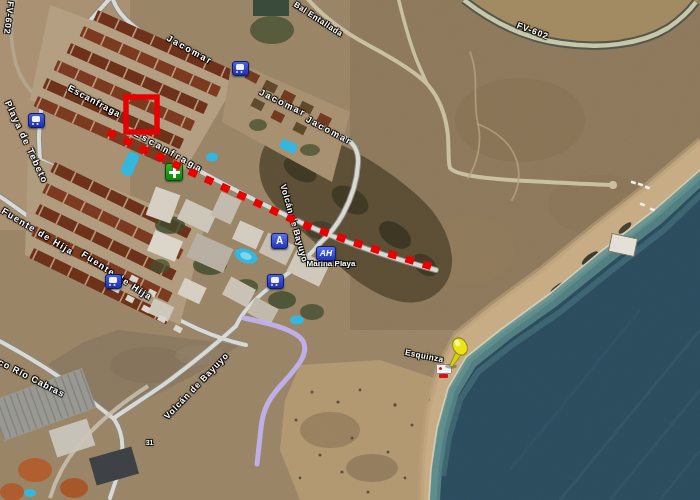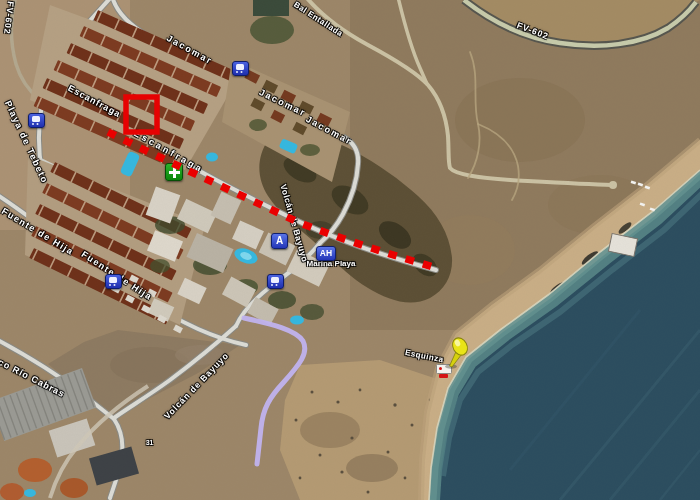--- a/index.html
+++ b/index.html
@@ -308,21 +308,21 @@
     <div class="lbl" style="left:85px;top:249px;transform:rotate(33deg);letter-spacing:1.5px;">Fuente de Hija</div>
     <div class="lbl" style="left:288px;top:183px;transform:rotate(74deg);font-size:8.5px;letter-spacing:.5px;">Volcán de Bayuyo</div>
     <div class="lbl" style="left:162px;top:414px;transform:rotate(-46deg);font-size:8.5px;letter-spacing:1px;">Volcán de Bayuyo</div>
     <div class="lbl" style="left:-30px;top:341px;transform:rotate(27deg);letter-spacing:1px;">Barranco Río Cabras</div>
     <div class="lbl" style="left:519px;top:20px;transform:rotate(21deg);font-size:8.5px;letter-spacing:1px;">FV-602</div>
     <div class="lbl" style="left:406px;top:348px;transform:rotate(11deg);font-size:8px;letter-spacing:.5px;">Esquinza</div>
     <div class="lbl" style="left:146px;top:438px;font-size:6.5px;">31</div>
     <div class="lbl" style="left:303px;top:259px;width:56px;text-align:center;font-size:8px;">Marina Playa</div>
 
     <div class="badge" style="left:271px;top:233px;width:15px;height:14px;line-height:14px;font-size:10px;">A</div>
-    <div class="badge" style="left:316px;top:246px;width:18px;height:13px;line-height:13px;font-size:8.5px;">AH</div>
+    <div class="badge" style="left:316px;top:246px;width:18px;height:13px;line-height:13px;font-size:8.5px;font-style:italic;">AH</div>
 
     <div class="bus" style="left:28px;top:113px;">
         <span class="w"></span>
       </div>
     <div class="bus" style="left:232px;top:61px;">
         <span class="w"></span>
       </div>
     <div class="bus" style="left:267px;top:274px;">
         <span class="w"></span>
       </div>

